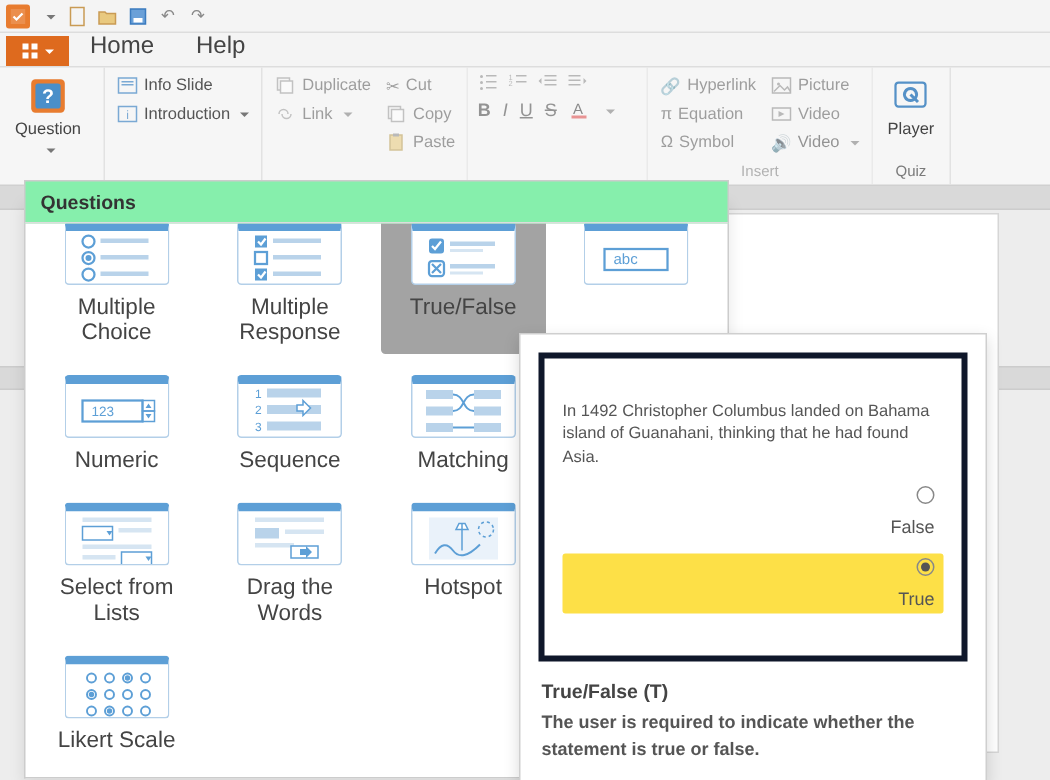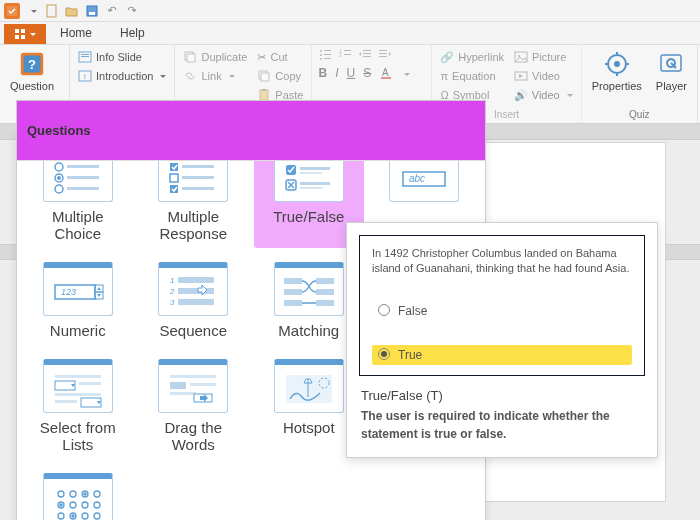--- a/index.html
+++ b/index.html
@@ -7,57 +7,57 @@
 
   
   .qat { height: 22px; background: #f4f4f4; border-bottom: 1px solid #ddd; display: flex; align-items: center; padding: 0 4px; gap: 4px; }
   .qat-icon { width: 16px; height: 16px; display: inline-flex; align-items: center; justify-content: center; font-size: 11px; color: #666; }
   .app-emblem { width: 16px; height: 16px; background: #e87c2f; border-radius: 2px; display: inline-flex; align-items: center; justify-content: center; color: #fff; font-size: 10px; }
 
   
   .tabstrip { height: 22px; background: #f4f4f4; display: flex; align-items: end; padding-left: 4px; }
   .file-tab { background: #de6a1e; color: #fff; padding: 4px 10px; font-size: 12px; display: flex; align-items: center; gap: 4px; }
   .file-tab::after { content: ""; border: 3px solid transparent; border-top-color: #fff; margin-top: 3px; }
-  .tab { padding: 4px 14px; font-size: 12px; color: #444; }
+  .tab { padding: 4px 14px; font-size: 16px; color: #444; }
   .tab.active {}
   
   
   .ribbon { height: 80px; background: #f6f6f6; border-top: 1px solid #ddd; border-bottom: 1px solid #d0d0d0; display: flex; }
   .rgroup { border-right: 1px solid #e2e2e2; padding: 3px 6px 2px 6px; display: flex; flex-direction: column; justify-content: space-between; height: 100%; }
   .rgroup-body { display: flex; gap: 6px; align-items: flex-start; flex: 1; }
   .rgroup-label { text-align: center; font-size: 10px; color: #7a7a7a; height: 12px; }
   .bigbtn { display: flex; flex-direction: column; align-items: center; gap: 2px; padding: 2px 4px; font-size: 11px; color: #444; }
   .bigbtn .glyph { width: 28px; height: 28px; display: flex; align-items: center; justify-content: center; }
   .smallbtn { display: flex; align-items: center; gap: 4px; font-size: 11px; color: #555; height: 18px; padding: 0 2px; white-space: nowrap; }
   .stack { display: flex; flex-direction: column; gap: 1px; }
   .dimmed { opacity: 0.55; }
   .dd::after { content: ""; display: inline-block; border: 3px solid transparent; border-top-color: #777; margin-left: 3px; position: relative; top: 2px; }
 
   
   .workarea { position: absolute; top: 124px; left: 0; right: 0; bottom: 0; background: #ededed; }
   .sheet { position: absolute; top: 18px; left: 26px; width: 640px; height: 360px; background: #fff; border: 1px solid #d6d6d6; }
 
   
-  .dropdown-header { position: absolute; top: 100px; left: 16px; width: 470px; background: #d946ef; border: 1px solid #ccc; border-bottom: 1px solid #ddd; padding: 22px 10px; font-weight: 600; font-size: 13px; color: #333; z-index: 11; }
+  .dropdown-header { position: absolute; top: 120px; left: 16px; width: 470px; background: #86efac; border: 1px solid #ccc; border-bottom: 1px solid #ddd; padding: 6px 10px; font-weight: 600; font-size: 13px; color: #333; z-index: 11; }
   .questions-panel { position: absolute; top: 132px; left: 16px; width: 470px; background: #fff; border: 1px solid #ccc; border-top: none; padding: 10px 6px; display: grid; grid-template-columns: repeat(4, 1fr); gap: 8px 6px; z-index: 10; box-shadow: 0 4px 10px rgba(0,0,0,0.1); }
   .question-tile { display: flex; flex-direction: column; align-items: center; gap: 6px; padding: 6px 4px; border-radius: 3px; }
-  .question-tile.selected { background: #f0abfc; }
-  .tile-glyph { width: 70px; height: 54px; background: #fff; border: 1px solid #b3cfe8; border-top: 6px solid #5d9fd6; border-radius: 3px; display: flex; align-items: center; justify-content: center; overflow: hidden; font-style: italic; }
+  .question-tile.selected { background: #a3a3a3; }
+  .tile-glyph { width: 70px; height: 42px; background: #fff; border: 1px solid #b3cfe8; border-top: 6px solid #5d9fd6; border-radius: 3px; display: flex; align-items: center; justify-content: center; overflow: hidden; }
   .tile-svg { width: 58px; height: 40px; }
   .tile-label { font-size: 15px; color: #444; text-align: center; }
 
   
   .tip-card { position: absolute; top: 222px; left: 346px; width: 312px; background: #fff; border: 1px solid #cfcfcf; box-shadow: 0 3px 10px rgba(0,0,0,0.15); padding: 0; z-index: 20; font-size: 12px; color: #555; }
-  .tip-preview { margin: 12px; border: 1px solid #0f172a; padding: 10px 12px; }
+  .tip-preview { margin: 12px; border: 4px solid #0f172a; padding: 28px 12px; }
   .tip-preview-text { font-size: 11px; color: #555; line-height: 1.4; }
-  .tip-option { display: flex; align-items: flex-start; gap: 8px; margin-top: 24px; padding: 3px 6px; border-radius: 2px; }
+  .tip-option { display: flex; align-items: flex-end; gap: 8px; margin-top: 8px; padding: 3px 6px; border-radius: 2px; flex-direction: column; }
   .tip-option.sel { background: #fde047; }
   .radio-o { width: 12px; height: 12px; border: 1px solid #888; border-radius: 50%; }
   .radio-o.filled::after { content: ""; display: block; width: 6px; height: 6px; background: #555; border-radius: 50%; margin: 2px; }
-  .tip-title { font-weight: 400; font-size: 13px; color: #444; padding: 0 14px 4px 14px; }
+  .tip-title { font-weight: 700; font-size: 13px; color: #444; padding: 0 14px 4px 14px; }
   .tip-desc { padding: 0 14px 14px 14px; line-height: 1.5; font-weight: bold; }
 
   svg { display: block; }
 </style>
 </head>
 <body>
 
 <div class="qat">
   <span class="app-emblem">
     <svg width="10" height="10" viewBox="0 0 10 10">
@@ -278,35 +278,20 @@
       </div>
     </div>
     <div class="rgroup-label">Insert</div>
   </div>
 
   <div class="rgroup">
     <div class="rgroup-body">
       <div class="bigbtn">
         <span class="glyph">
             <svg width="26" height="26" viewBox="0 0 26 26">
-              <circle cx="13" cy="13" r="9" fill="none" stroke="#5591c7" stroke-width="2"></circle>
-              <circle cx="13" cy="13" r="3" fill="#5591c7"></circle>
-              <g stroke="#5591c7" stroke-width="2">
-                <line x1="13" y1="1" x2="13" y2="5"></line>
-                <line x1="13" y1="21" x2="13" y2="25"></line>
-                <line x1="1" y1="13" x2="5" y2="13"></line>
-                <line x1="21" y1="13" x2="25" y2="13"></line>
-              </g>
-            </svg>
-          </span>
-        <span>Properties</span>
-      </div>
-      <div class="bigbtn">
-        <span class="glyph">
-            <svg width="26" height="26" viewBox="0 0 26 26">
               <rect x="3" y="4" width="20" height="16" rx="2" fill="none" stroke="#5591c7" stroke-width="1.5"></rect>
               <path d="M13 8 a4 4 0 1 0 0.01 0 M13 12 l5 5" stroke="#5591c7" stroke-width="2" fill="none"></path>
             </svg>
           </span>
         <span>Player</span>
       </div>
     </div>
     <div class="rgroup-label">Quiz</div>
   </div>
 

